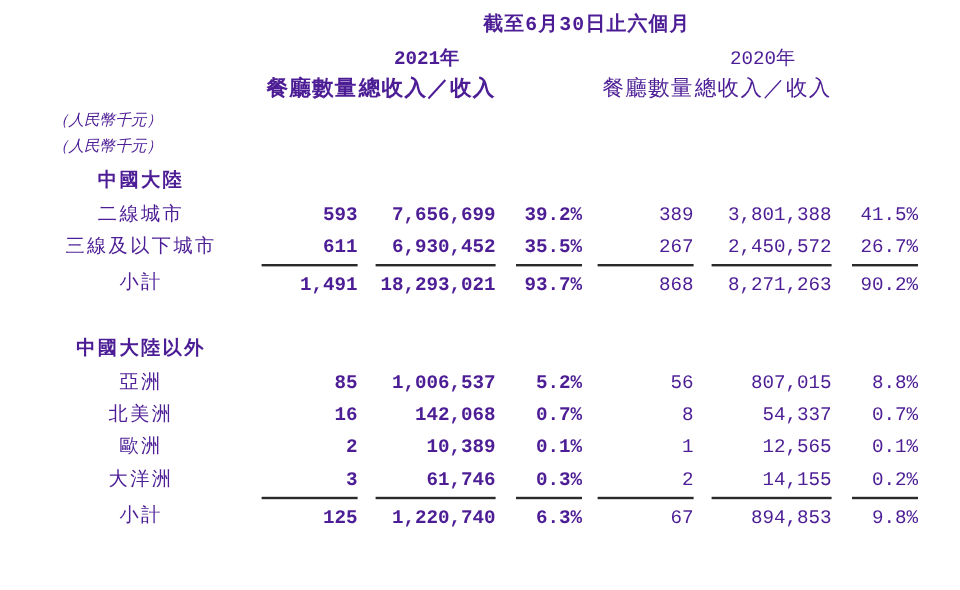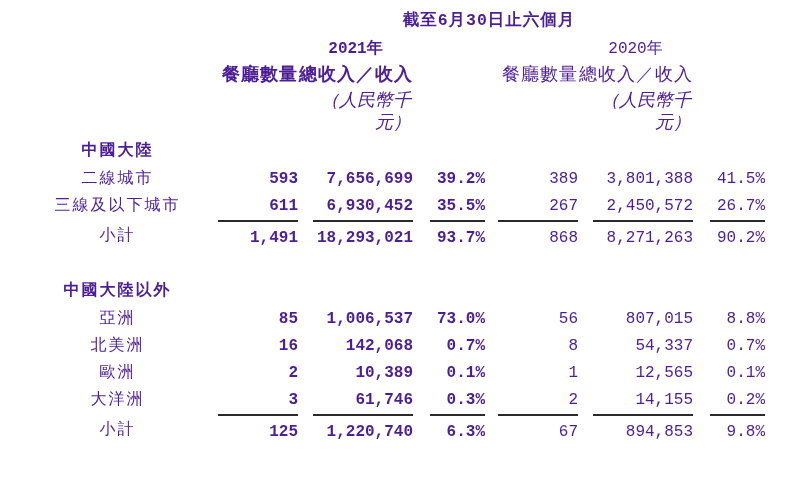--- a/index.html
+++ b/index.html
@@ -27,21 +27,21 @@
   .title-row { margin-top:10px; height:22px; line-height:22px; }
   .title-span { width:552px; text-align:center; font-size:16.5px; font-weight:bold; letter-spacing:1px; }
 
   .year-row { margin-top:8px; height:18px; line-height:18px; font-size:16px; }
   .year-2021 { font-weight:bold; text-align:center; }
   .year-2020 { text-align:center; }
 
   .head-row { margin-top:6px; height:22px; line-height:22px; font-size:18px; letter-spacing:1px; }
   .head-row .y21 { font-weight:bold; }
 
-  .unit-row { margin-top:4px; height:22px; line-height:22px; font-size:18px; font-style:italic; }
+  .unit-row { margin-top:4px; height:22px; line-height:22px; font-size:13px; font-style:italic;flex-direction:column; }
   .unit-row .cell { padding-right:2px; }
 
   .section-row { margin-top:24px; height:30px; line-height:30px; font-size:16px; font-weight:bold; letter-spacing:2px; }
 
   .data-row { height:27px; line-height:27px; font-size:16px; }
   .data-row .c-label { letter-spacing:2px; }
   .y21 { font-weight:bold; }
 
   .subtotal-row { height:32px; }
   .subtotal-row .c-label { line-height:32px; font-size:16px; letter-spacing:2px; }
@@ -149,21 +149,21 @@
     </div>
 
     <div class="row section-row">
       <div class="cell c-label">中國大陸以外</div>
     </div>
 
     <div class="row data-row">
       <div class="cell c-label">亞洲</div>
       <div class="cell c-n1 y21">85</div>
       <div class="cell c-r1 y21">1,006,537</div>
-      <div class="cell c-p1 y21">73.0%</div>
+      <div class="cell c-p1 y21">5.2%</div>
       <div class="cell c-n0">56</div>
       <div class="cell c-r0">807,015</div>
       <div class="cell c-p0">8.8%</div>
     </div>
 
     <div class="row data-row">
       <div class="cell c-label">北美洲</div>
       <div class="cell c-n1 y21">16</div>
       <div class="cell c-r1 y21">142,068</div>
       <div class="cell c-p1 y21">0.7%</div>

